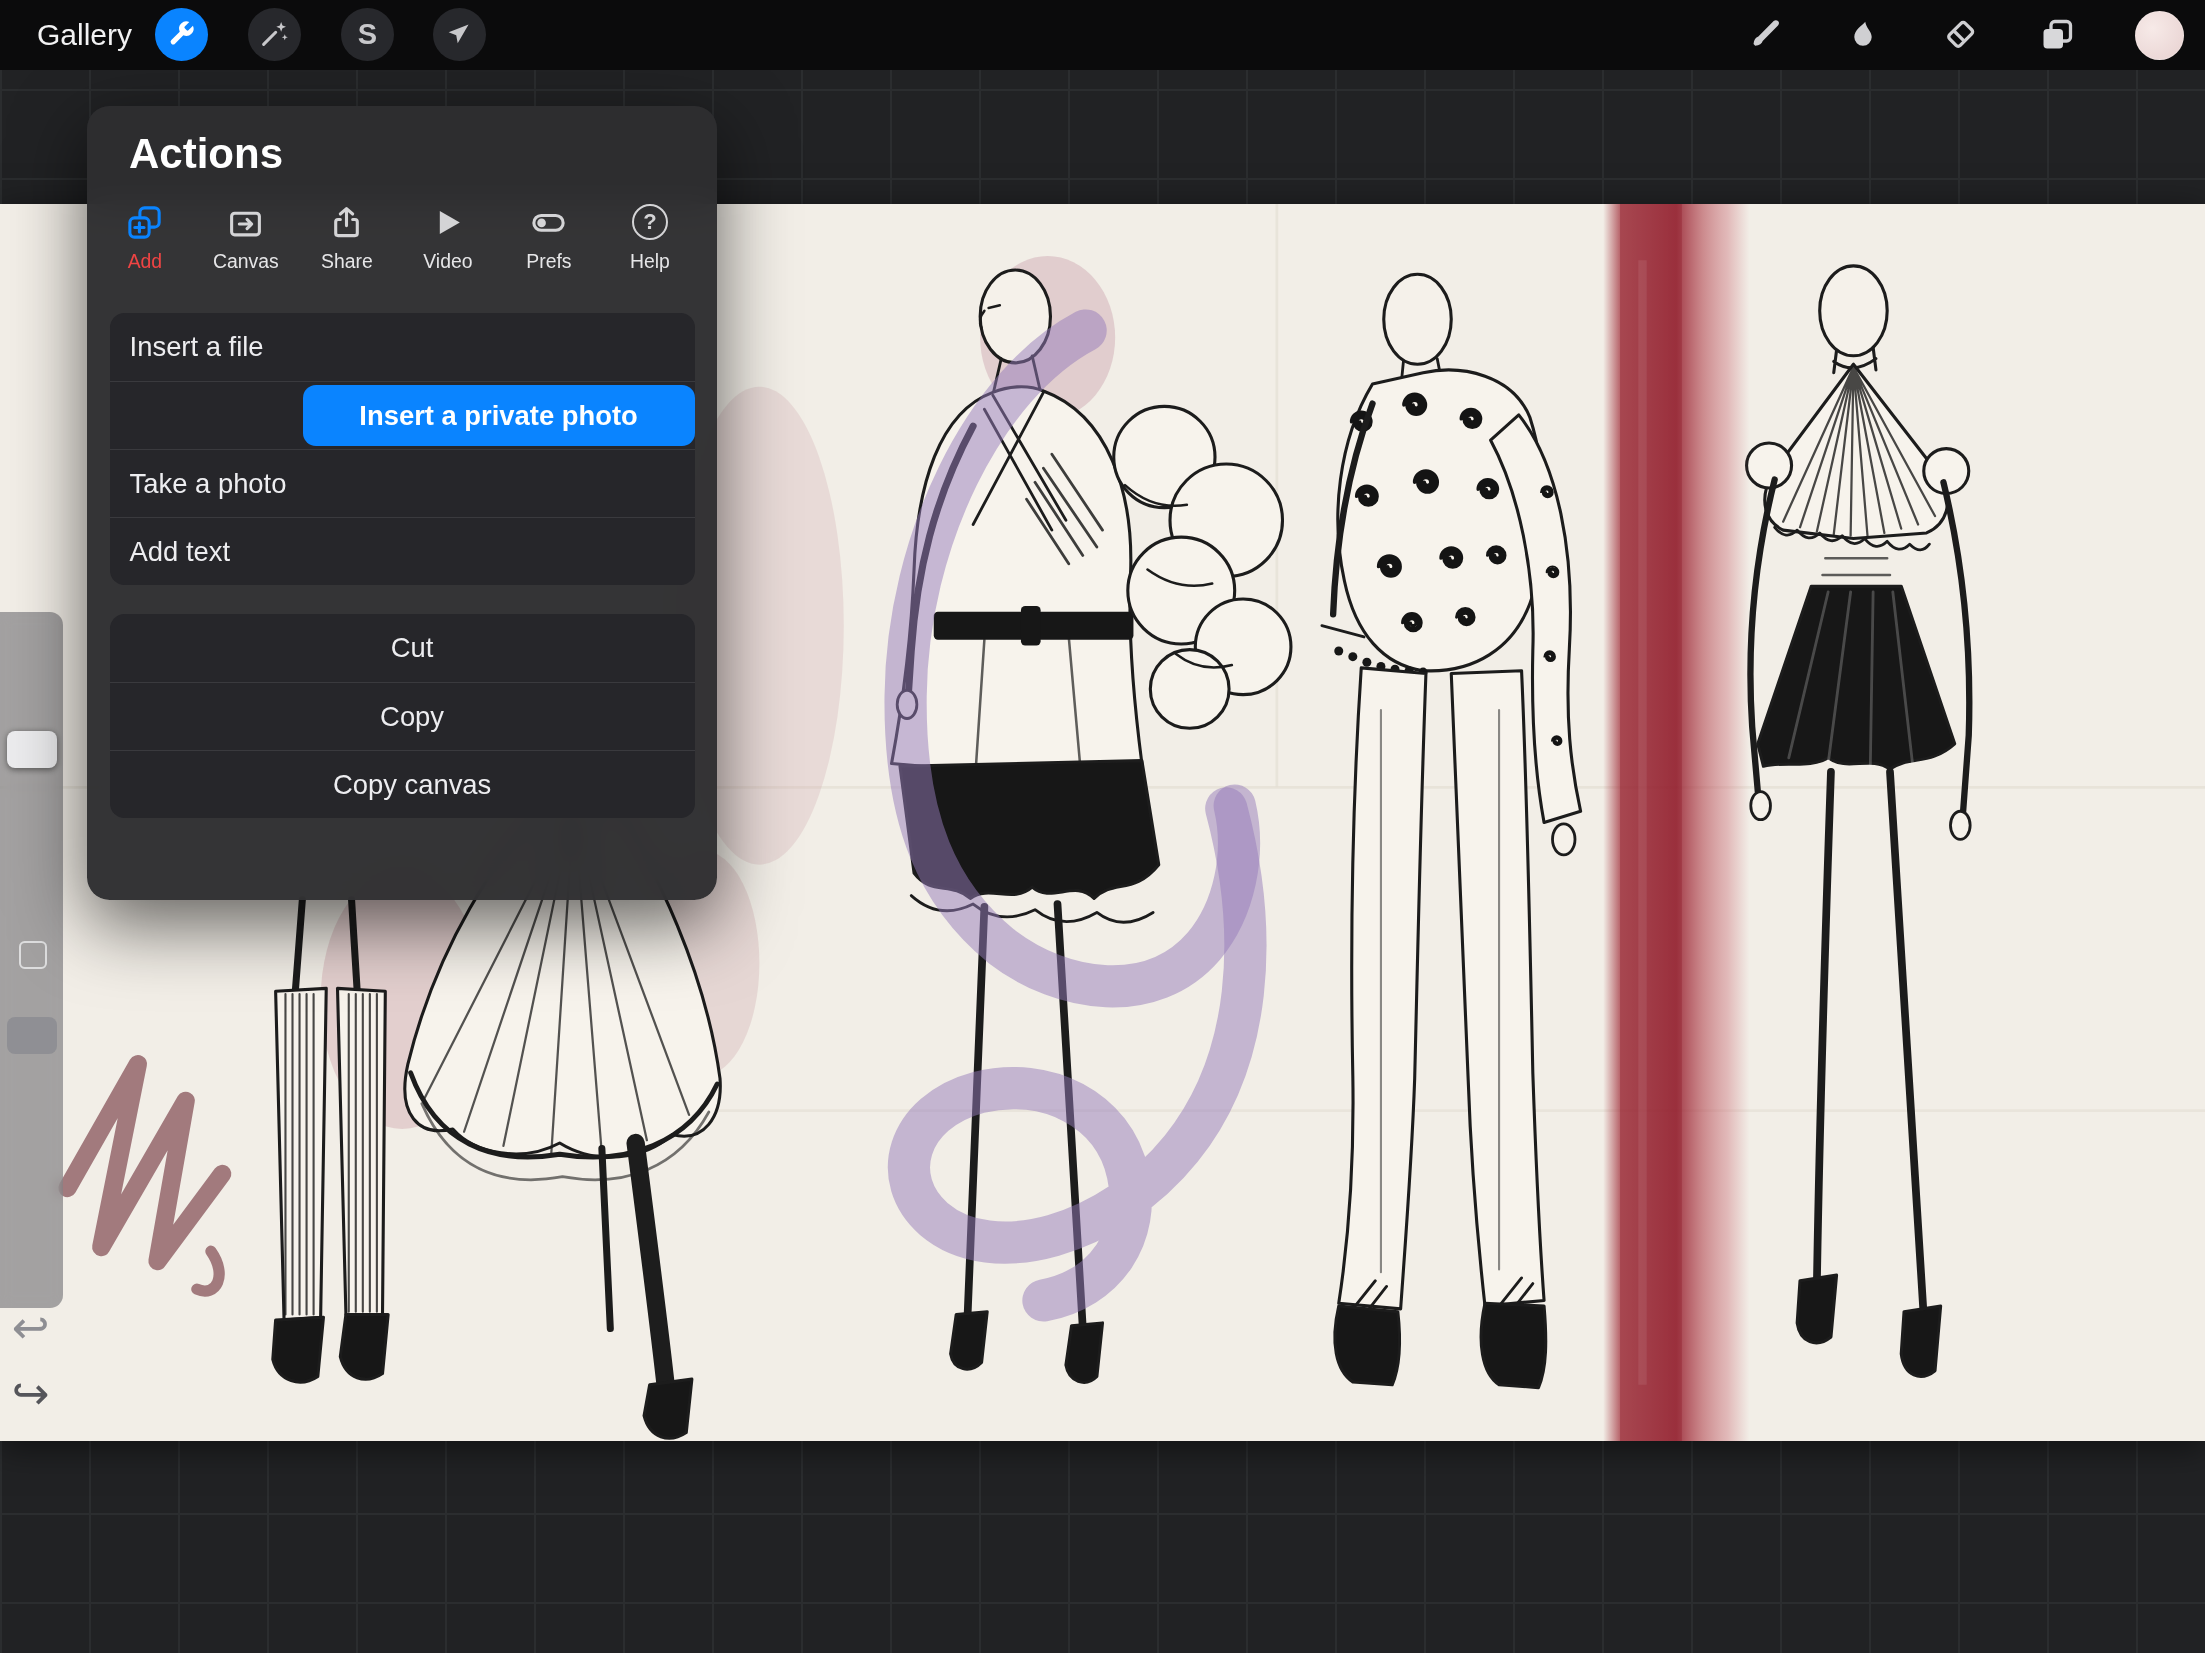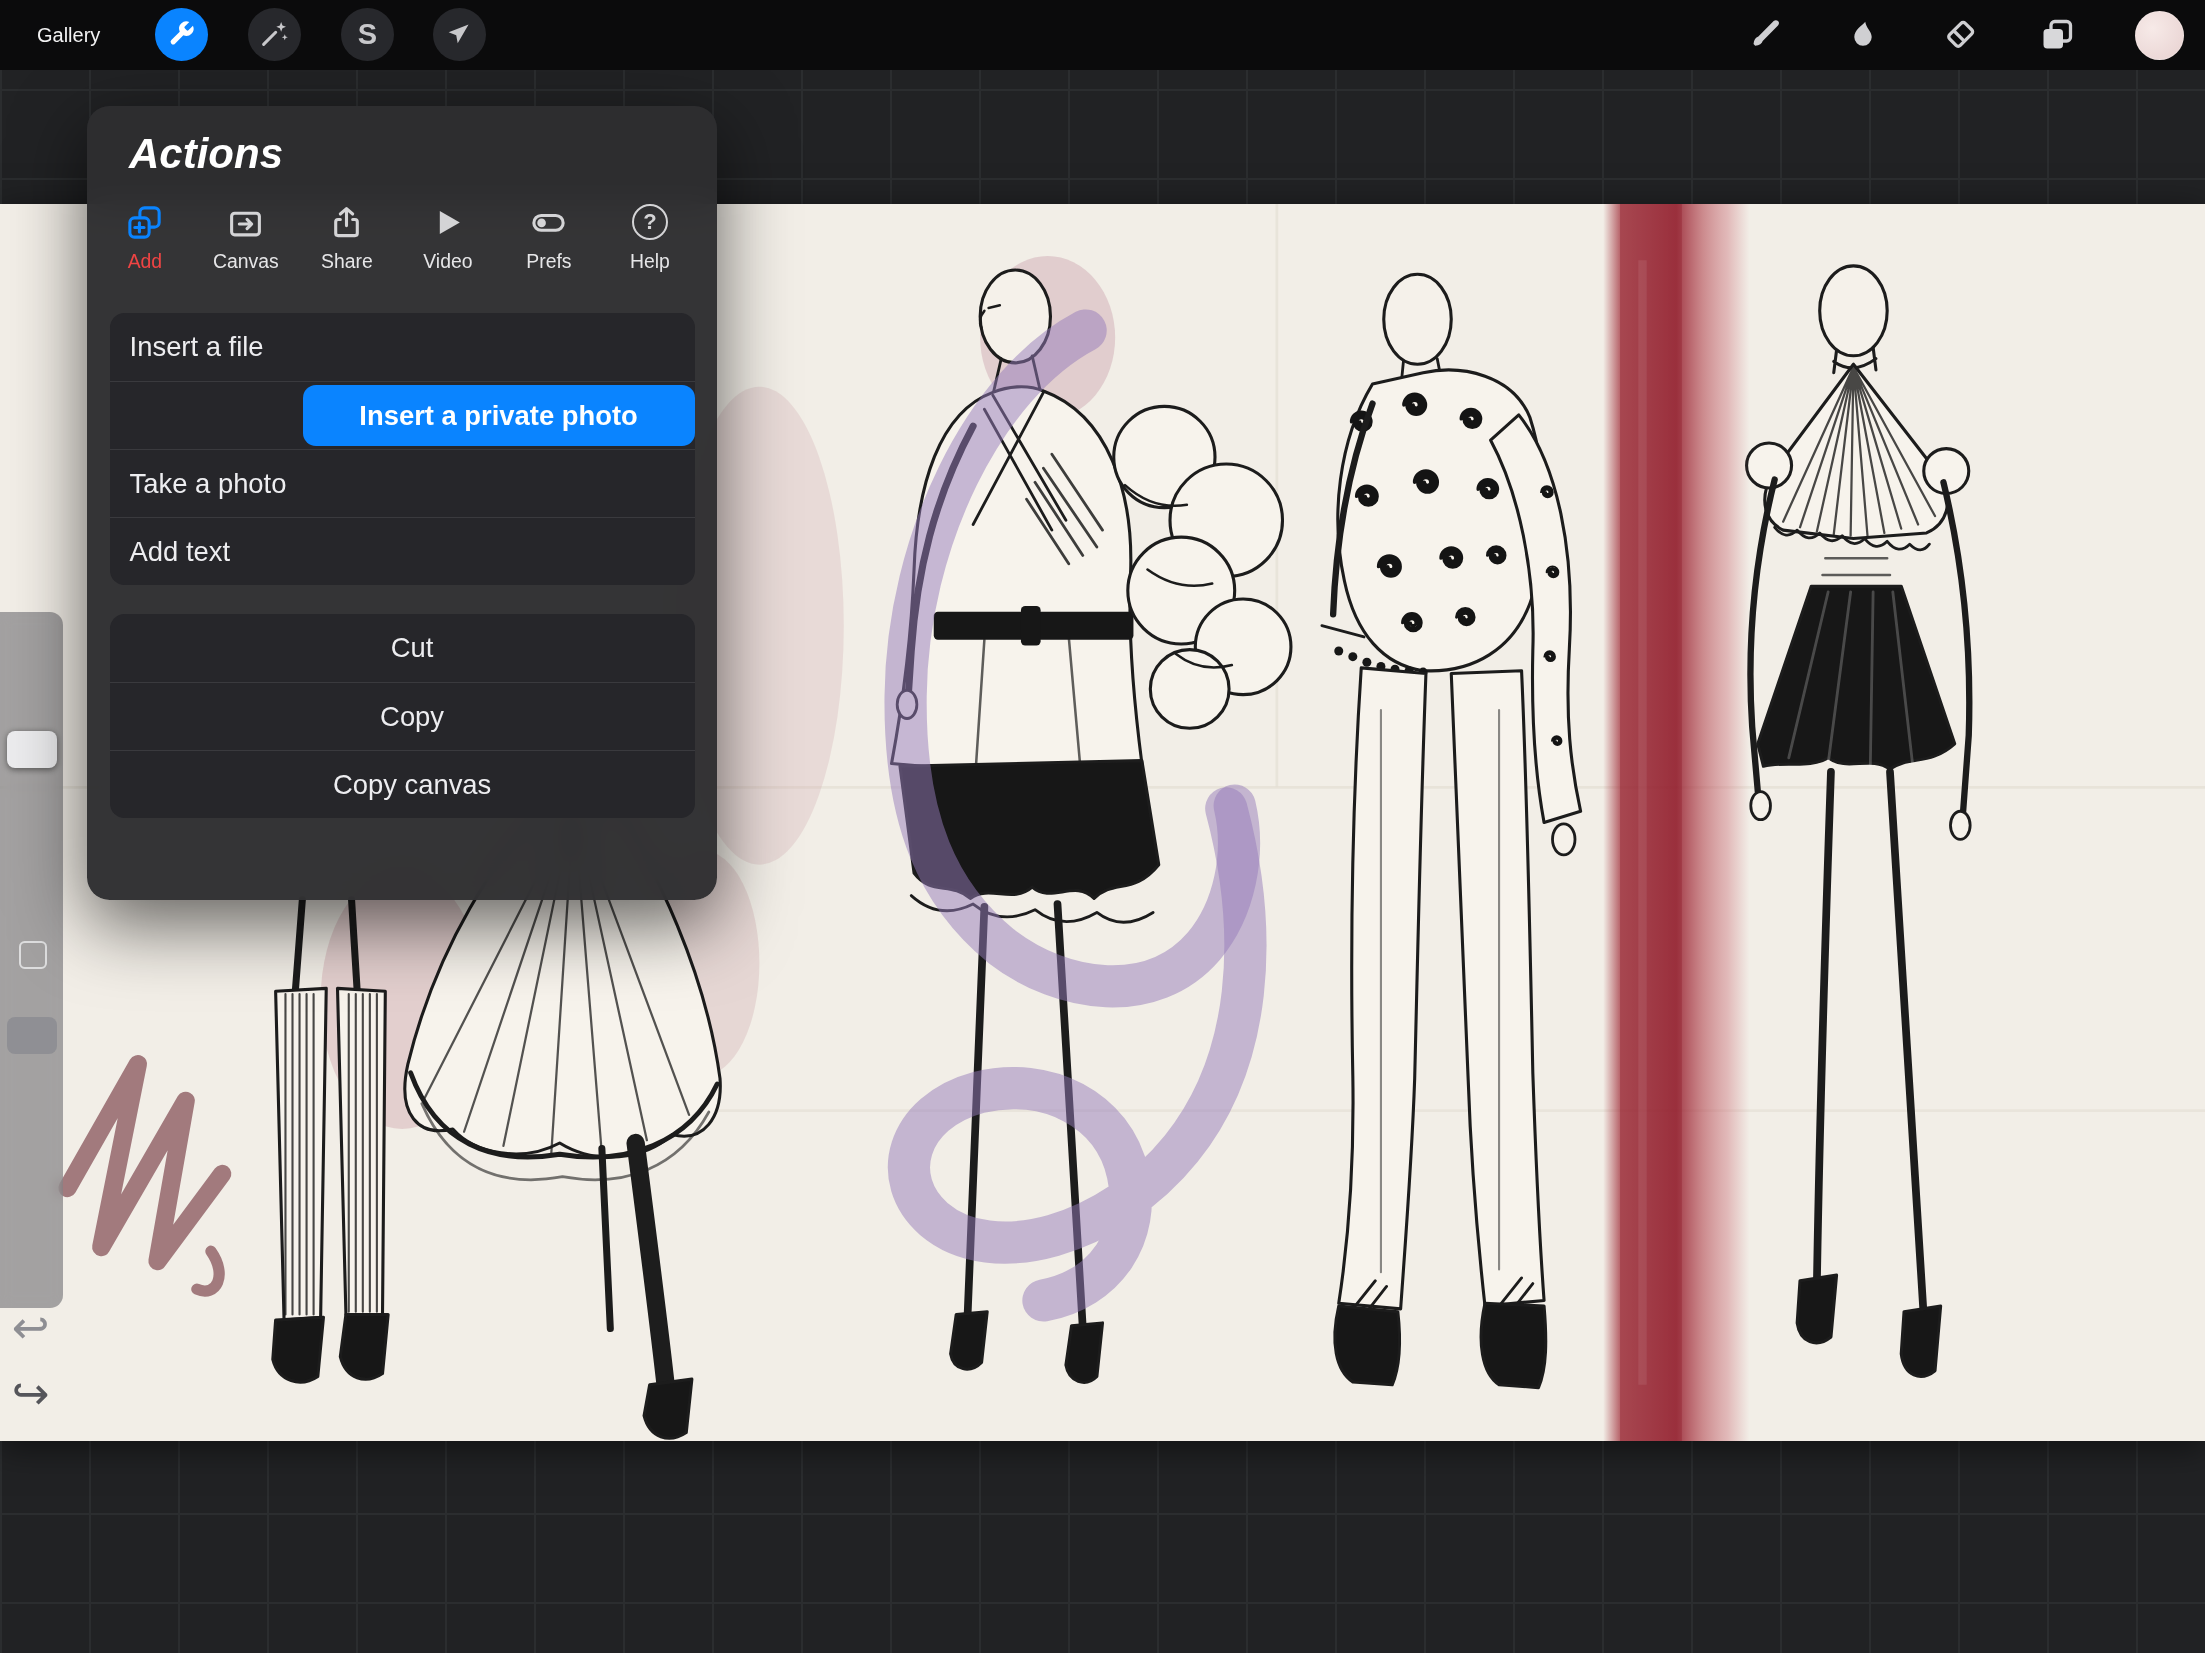--- a/index.html
+++ b/index.html
@@ -5,21 +5,21 @@
   html,body{margin:0;padding:0;background:#141414;}
   .app{position:relative;width:2205px;height:1653px;overflow:hidden;
        font-family:"Liberation Sans",sans-serif;
        background-color:#212224;
        background-image:linear-gradient(#2b2d2f 1.6px,transparent 1.6px),
                         linear-gradient(90deg,#2b2d2f 1.6px,transparent 1.6px);
        background-size:89px 89px;}
   
   .topbar{position:absolute;top:0;left:0;right:0;height:70px;background:#0b0b0c;z-index:50;}
   .gallery{position:absolute;left:37px;top:0;height:70px;line-height:70px;
-           color:#f2f2f3;font-size:20px;}
+           color:#f2f2f3;font-size:30px;}
   .tool-circle{position:absolute;top:8px;width:53px;height:53px;border-radius:50%;
                background:#27282c;display:flex;align-items:center;justify-content:center;}
   .tool-circle.active{background:#0a84ff;}
   .tool-circle svg{width:29px;height:29px;}
   .sel-s{color:#c8c8cb;font-size:29px;font-weight:700;}
   .right-tools{position:absolute;right:21px;top:0;height:70px;display:flex;align-items:center;gap:60px;z-index:51;}
   .bar-icon{width:37px;height:37px;display:flex;align-items:center;justify-content:center;}
   .bar-icon svg{width:36px;height:36px;}
   .color-swatch{width:47px;height:47px;border-radius:50%;
                 background:radial-gradient(circle at 35% 35%,#f7eae8,#e7d1d0);
@@ -36,21 +36,21 @@
   .handle.opacity{top:405px;background:#8f8f94;}
   .modify-btn{position:absolute;left:19.4px;top:329px;width:24px;height:24px;border-radius:5.7px;
               border:2.8px solid #dededf;}
   .undo,.redo{position:absolute;left:6.5px;width:48px;text-align:center;font-size:45px;z-index:20;}
   .undo{top:1301px;color:#8e8e93;}
   .redo{top:1367px;color:#55555a;}
   
   .popup{position:absolute;left:87px;top:106px;width:630px;height:794px;z-index:40;
          background:rgba(45,45,48,.97);border-radius:22.6px;backdrop-filter:blur(16px);
          box-shadow:0 24px 73px rgba(0,0,0,.6);}
-  .popup-title{position:absolute;left:42px;top:24px;font-size:42px;font-weight:700;color:#fff;margin:0;font-style:italic;}
+  .popup-title{position:absolute;left:42px;top:24px;font-size:42px;font-weight:700;color:#fff;margin:0;}
   .tabs{position:absolute;left:19.4px;top:95px;display:flex;gap:24px;}
   .tab{width:77px;display:flex;flex-direction:column;align-items:center;cursor:default;}
   .tab-icon{width:42px;height:42px;display:flex;align-items:center;justify-content:center;}
   .tab-icon svg{width:37px;height:37px;}
   .tab-label{margin-top:6.5px;font-size:19.4px;color:#e6e6e8;}
   .tab.selected .tab-label{color:#ef4444;}
   .help-badge{width:32px;height:32px;border:2.4px solid #d4d4d6;border-radius:50%;
               color:#d4d4d6;font-size:22px;font-weight:700;display:flex;align-items:center;justify-content:center;}
   .menu-group{position:absolute;left:22.6px;width:585px;border-radius:14.5px;overflow:hidden;background:#26262a;}
   .g1{top:207px;} .g2{top:508px;text-align:center;}

